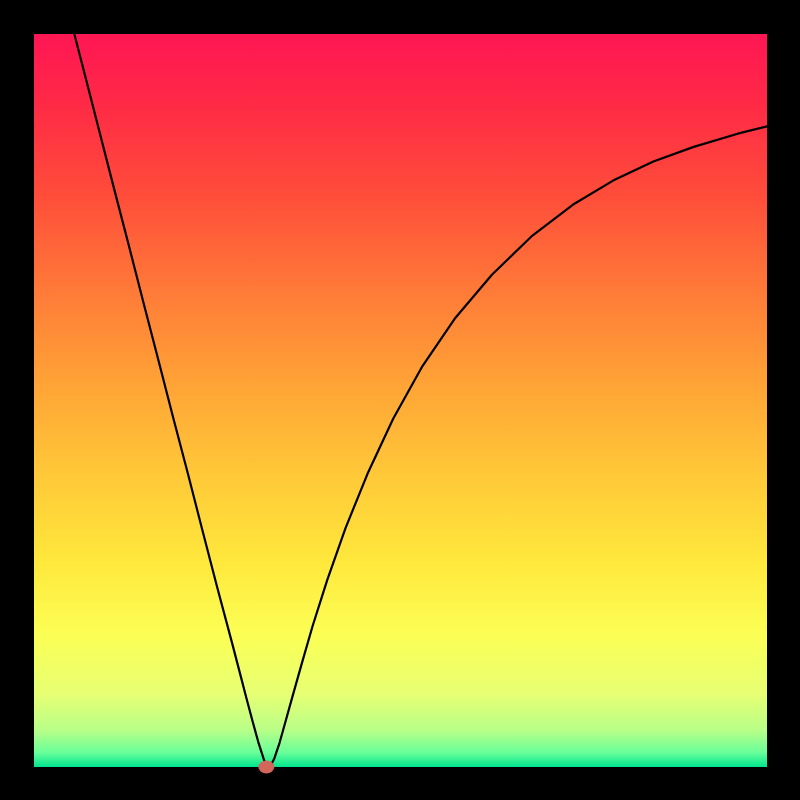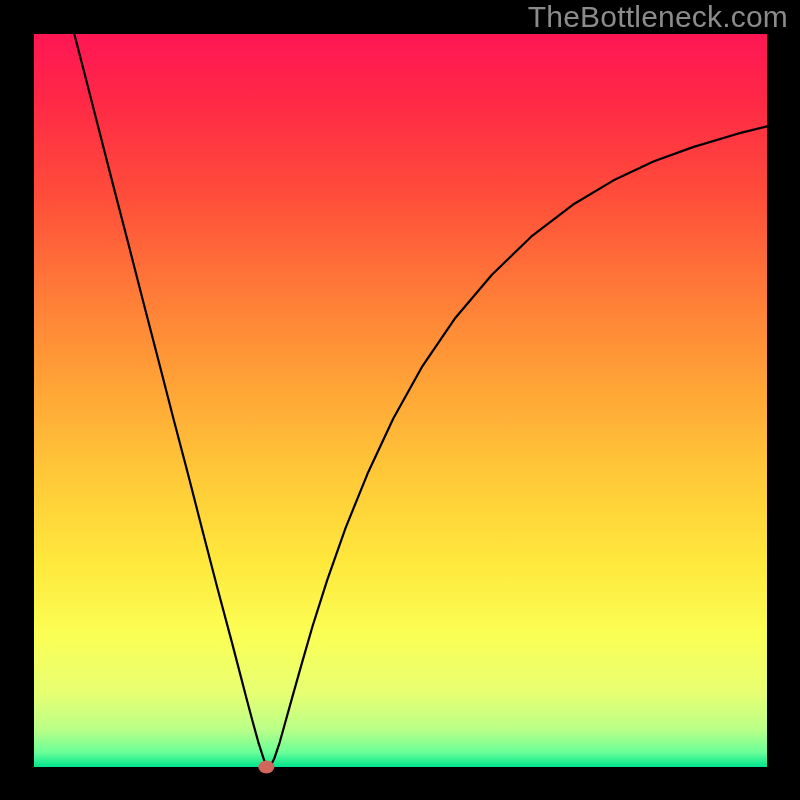--- a/index.html
+++ b/index.html
@@ -27,21 +27,20 @@
     letter-spacing: 0.2px;
   }
   svg.plot {
     display: block;
   }
 </style>
 </head>
 <body>
 
 <div class="chart-wrap">
-  <div class="watermark">TheBottleneck.com</div>
   <svg class="plot" width="800" height="800" viewBox="0 0 800 800">
     <defs>
       <linearGradient id="bg-grad" x1="0" y1="0" x2="0" y2="1">
           <stop offset="0.0%" stop-color="#ff1654"></stop>
           <stop offset="10.0%" stop-color="#ff2b45"></stop>
           <stop offset="22.0%" stop-color="#ff4d3a"></stop>
           <stop offset="35.0%" stop-color="#ff7a38"></stop>
           <stop offset="48.0%" stop-color="#ffa436"></stop>
           <stop offset="60.0%" stop-color="#ffc838"></stop>
           <stop offset="72.0%" stop-color="#ffe83c"></stop>

